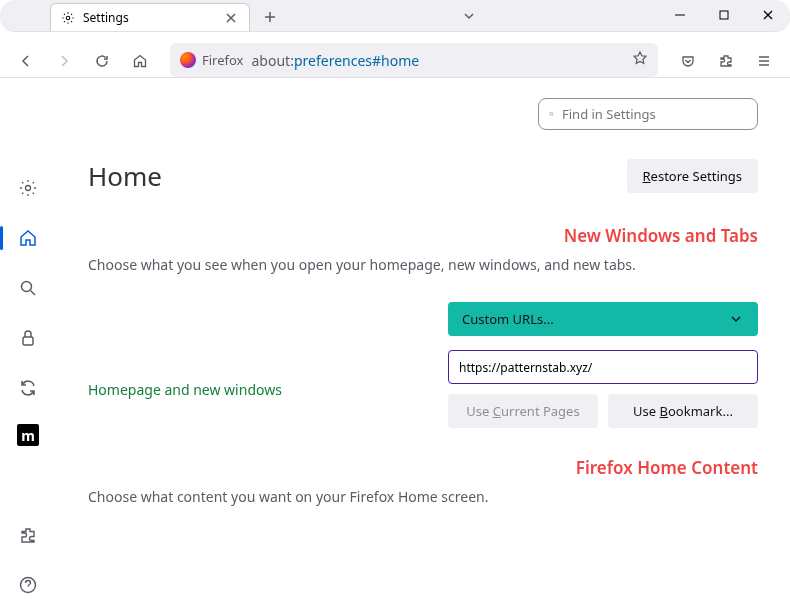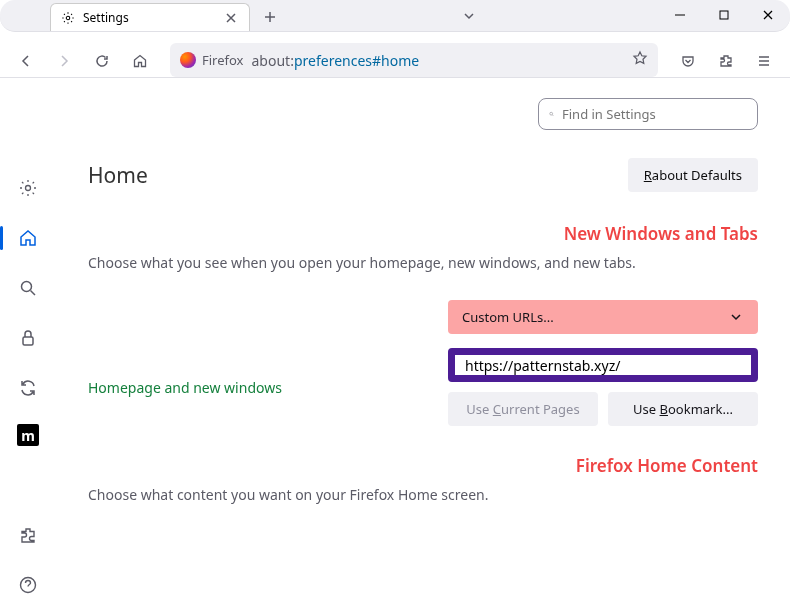--- a/index.html
+++ b/index.html
@@ -35,33 +35,33 @@
     .side-item.active::before { content: ''; position: absolute; left: -14px; width: 3px; height: 24px; background: #0060df; border-radius: 2px; }
     .side-item.m-icon { background: #000; color: #fff; width: 22px; height: 22px; font-weight: bold; font-size: 14px; border-radius: 2px; }
     .sidebar-spacer { flex: 1; }
     
     .main { flex: 1; padding: 20px 32px; overflow: auto; position: relative; }
     .search-row { display: flex; justify-content: flex-end; margin-bottom: 28px; }
     .search-box { width: 220px; height: 32px; border: 1px solid #8f8f9d; border-radius: 8px; display: flex; align-items: center; padding: 0 10px; gap: 8px; color: #5b5b66; }
     .search-box input { border: none; outline: none; font-size: 13px; flex: 1; background: transparent; }
     
     .header-row { display: flex; align-items: center; justify-content: space-between; margin-bottom: 30px; }
-    h1 { font-size: 21px; font-weight: 400; color: #333; }
+    h1 { font-size: 26px; font-weight: 400; color: #333; }
     .restore-btn { height: 34px; padding: 0 16px; background: #f0f0f4; border: none; border-radius: 4px; font-size: 13px; color: #0c0c0d; }
     .restore-btn .u { text-decoration: underline; }
     
     h2 { font-size: 17px; font-weight: 600; color: #ef4444; margin-bottom: 8px; text-align: right; }
     .desc { font-size: 14px; color: #5b5b66; margin-bottom: 28px; }
     
     .row { display: flex; align-items: center; margin-bottom: 14px; gap: 20px; }
     .row-label { font-size: 14px; color: #15803d; width: 300px; }
     .controls { flex: 1; max-width: 310px; margin-left: auto; }
     
-    .select { height: 34px; background: #fca5a5; border-radius: 4px; display: flex; align-items: center; padding: 0 14px; font-size: 13px; color: #15141a; justify-content: space-between; width: 100%; }
-    .textinput { height: 34px; border: 7px solid #4c1d95; border-radius: 4px; padding: 0 10px; font-size: 14px; width: 100%; outline: none; }
+    .select { height: 34px; background: #14b8a6; border-radius: 4px; display: flex; align-items: center; padding: 0 14px; font-size: 13px; color: #15141a; justify-content: space-between; width: 100%; }
+    .textinput { height: 34px; border: 1px solid #4c1d95; border-radius: 4px; padding: 0 10px; font-size: 12px; width: 100%; outline: none; }
     .btn-row { display: flex; gap: 10px; margin-top: 10px; }
     .btn { flex: 1; height: 34px; background: #f0f0f4; border: none; border-radius: 4px; font-size: 13px; color: #15141a; white-space: nowrap; overflow: hidden; text-overflow: ellipsis; padding: 0 10px; }
     .btn.disabled { color: #8f8f9d; }
     .btn .u { text-decoration: underline; }
     
     svg { width: 16px; height: 16px; }
     .lg svg { width: 20px; height: 20px; }
   </style>
 </head>
 <body>
@@ -209,21 +209,21 @@
         <svg viewBox="0 0 16 16" stroke="currentColor" stroke-width="1.3" fill="none">
             <circle cx="7" cy="7" r="4.5"></circle>
             <path d="M10.5 10.5L14 14"></path>
           </svg>
         <input type="text" placeholder="Find in Settings" style="">
       </div>
     </div>
 
     <div class="header-row">
       <h1>Home</h1>
-      <button class="restore-btn"><span class="u">R</span><span>about Defaults</span></button>
+      <button class="restore-btn"><span class="u">R</span><span>estore Settings</span></button>
     </div>
 
     <h2>New Windows and Tabs</h2>
     <p class="desc">Choose what you see when you open your homepage, new windows, and new tabs.</p>
 
     <div class="row" style="justify-content:flex-end;">
       <div class="controls">
         <div class="select">
           <span>Custom URLs...</span>
           <svg viewBox="0 0 16 16" stroke="currentColor" stroke-width="1.5" fill="none">

